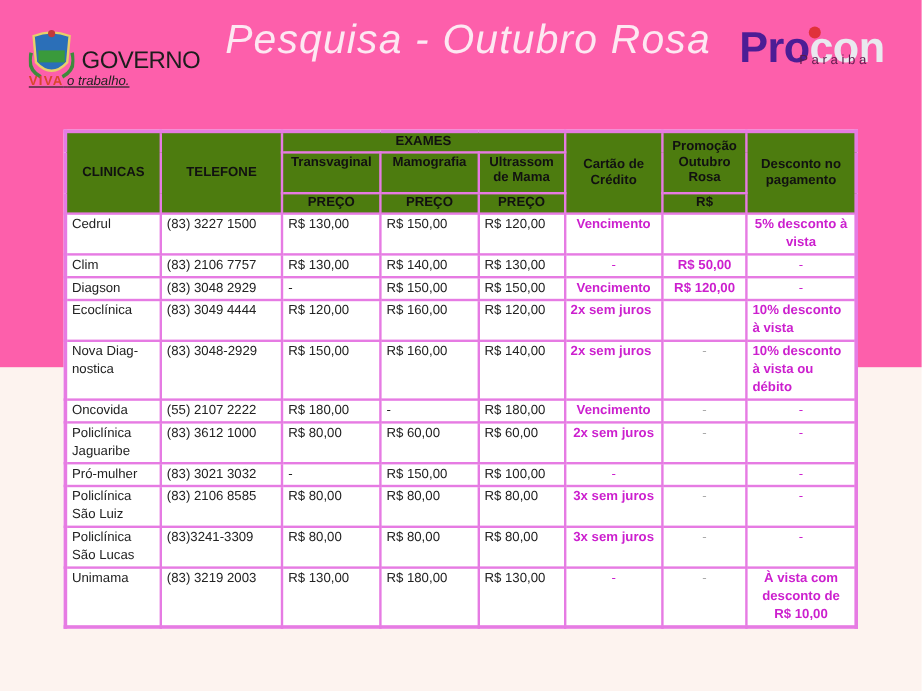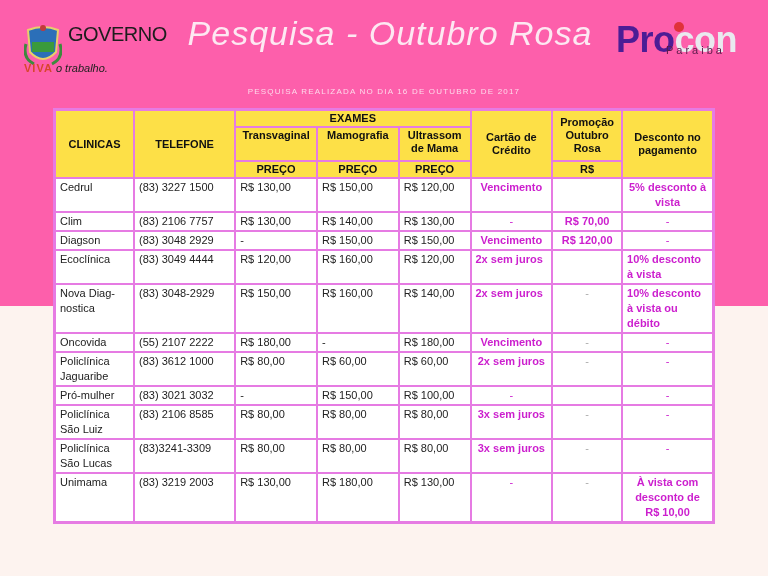--- a/index.html
+++ b/index.html
@@ -9,23 +9,23 @@
     font-family:"Liberation Sans", sans-serif;
   }
   .pink-bg { position:absolute; left:0; top:0; width:768px; height:306px; background:#fd5fab; }
   .header { position:absolute; left:0; top:0; width:768px; height:100px; }
   .gov-logo { position:absolute; left:22px; top:20px; width:160px; height:56px; }
   .crest { position:absolute; left:2px; top:4px; width:38px; height:44px; }
   .gov-line1, .gov-line2 {
     position:absolute; left:46px; font-family:"Liberation Sans", sans-serif; font-weight:normal;
     font-size:20px; line-height:20px; color:#1d1d1d; letter-spacing:-0.5px;
   }
-  .gov-line1 { top:4px; }
+  .gov-line1 { top:21px; }
   .gov-line2 { top:22px; }
-  .gov-slogan { position:absolute; left:2px; top:42px; font-size:11px; color:#222; font-style:italic; white-space:nowrap; }
+  .gov-slogan { position:absolute; left:2px; top:42px; font-size:11px; color:#222; font-style:italic; white-space:nowrap;text-decoration:underline; }
   .gov-slogan .viva { font-weight:bold; font-style:normal; letter-spacing:1px; }
   .title {
     position:absolute; left:180px; top:14px; width:420px; text-align:center;
     font-family:Liberation Sans, sans-serif; font-style:italic; font-size:34px; color:#fde8f2;
     letter-spacing:1px;
   }
   .procon { position:absolute; left:616px; top:20px; width:130px; height:56px; }
   .procon-word { position:absolute; left:0; top:0; font-size:36px; font-weight:bold; line-height:40px; letter-spacing:-0.5px; }
   .procon-word .pro { color:#4c1d95; }
   .procon-word .con { color:#e9e9ef;margin-top:12px; }
@@ -34,21 +34,21 @@
   .subtitle {
     position:absolute; left:0; top:87px; width:768px; text-align:center;
     font-size:8px; letter-spacing:1.2px; color:#fdd9ea;
   }
   table.survey {
     position:absolute; left:53px; top:108px; width:662px;
     border-collapse:collapse; font-family:"Liberation Sans", sans-serif; font-size:11px; color:#222;
     border:3px solid #e67be3; background:#fff;
   }
   table.survey td, table.survey th { border:2px solid #e67be3; padding:1px 4px; vertical-align:top; }
-  table.survey thead th { background:#fde047; font-weight:bold; color:#111; vertical-align:middle; text-align:center; line-height:13px; }
+  table.survey thead th { background:#4d7c0f; font-weight:bold; color:#111; vertical-align:middle; text-align:center; line-height:13px; }
   table.survey td.c { text-align:left; }
   table.survey td.m { color:#cc1fce; font-weight:bold; text-align:center; }
   table.survey td.mj { color:#cc1fce; font-weight:bold; text-align:left; }
   table.survey td.dash { color:#cc1fce; text-align:center; }
   table.survey td.grey { color:#aaa; text-align:center; }
   table.survey td { line-height:15px; }
 </style>
 </head>
 <body>
 
@@ -72,21 +72,20 @@
   <div class="title">Pesquisa - Outubro Rosa</div>
 
   <div class="procon">
     <div class="procon-word">
       <span class="pro">Pro</span><span class="con">con</span>
     </div>
     <div class="procon-figure"></div>
     <div class="procon-sub">Paraiba</div>
   </div>
 
-  <div class="subtitle">PESQUISA REALIZADA NO DIA 16 DE OUTUBRO DE 2017</div>
 </div>
 
 <table class="survey">
   <colgroup>
     <col style="width:80px">
       <col style="width:102px">
       <col style="width:82px">
       <col style="width:82px">
       <col style="width:72px">
       <col style="width:82px">
@@ -125,21 +124,21 @@
       <td class="m"></td>
       <td class="m">5% desconto à vista</td>
     </tr>
     <tr>
       <td>Clim</td>
       <td class="c">(83) 2106 7757</td>
       <td class="c">R$ 130,00</td>
       <td class="c">R$ 140,00</td>
       <td class="c">R$ 130,00</td>
       <td class="dash">-</td>
-      <td class="m">R$ 70,00</td>
+      <td class="m">R$ 50,00</td>
       <td class="dash">-</td>
     </tr>
     <tr>
       <td>Diagson</td>
       <td class="c">(83) 3048 2929</td>
       <td class="c">-</td>
       <td class="c">R$ 150,00</td>
       <td class="c">R$ 150,00</td>
       <td class="m">Vencimento</td>
       <td class="m">R$ 120,00</td>

